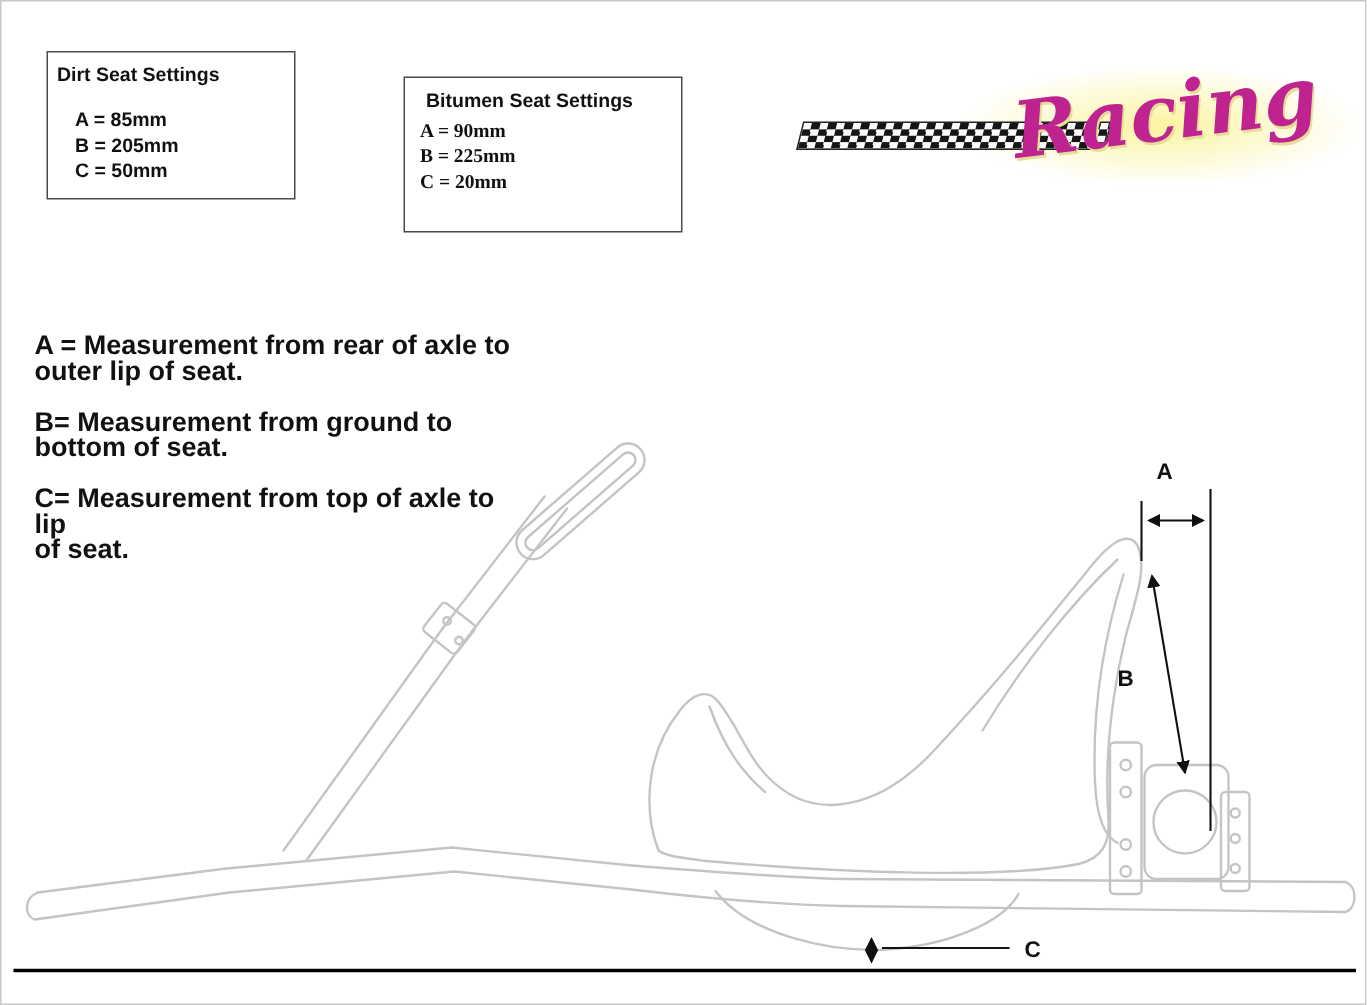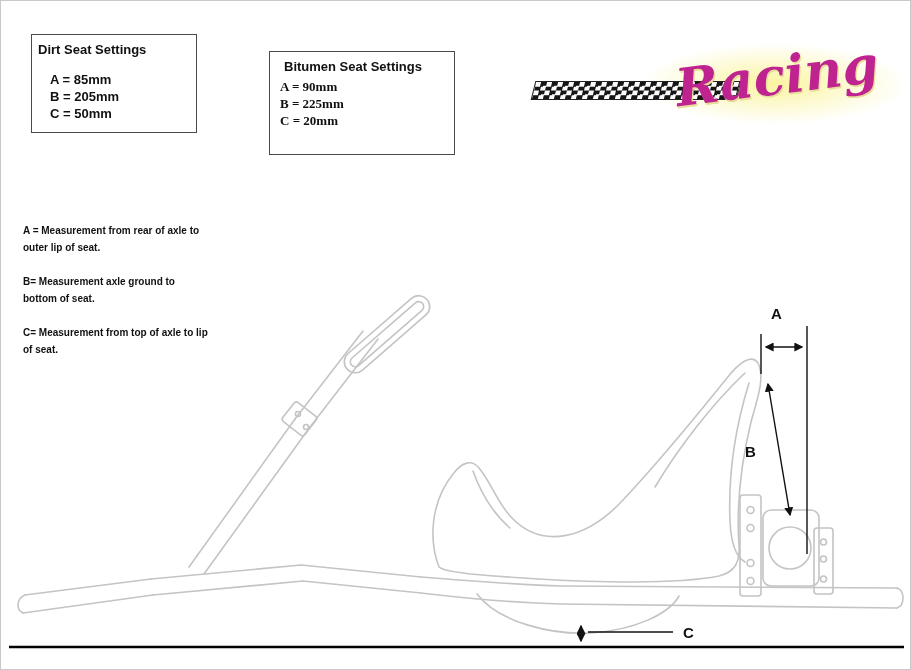--- a/index.html
+++ b/index.html
@@ -10,21 +10,21 @@
   }
   
   .settings-box{position:absolute;border:1px solid #4a4a4a;background:#fff;font-weight:bold;font-size:13px;}
   .box1{left:30px;top:33px;width:164px;height:97px;}
   .box2{left:268px;top:50px;width:184px;height:102px;}
   .box-title{margin:7px 8px 14px 6px;font-size:13px;}
   .box2 .box-title{margin-left:14px;margin-bottom:4px;}
   .box-lines{margin:0 0 6px 18px;line-height:17px;}
   .box2 .box-lines{margin-left:10px;font-family:Liberation Serif, serif;}
   
-  .legend{position:absolute;left:22px;top:221px;width:320px;font-weight:bold;font-size:10px;line-height:17px;}
+  .legend{position:absolute;left:22px;top:221px;width:320px;font-weight:bold;font-size:18px;line-height:17px;}
   .legend-item{margin-bottom:17px;}
   
   .logo{position:absolute;left:528px;top:28px;width:380px;height:100px;}
   .logo-glow{position:absolute;left:110px;top:14px;width:270px;height:82px;
     background:radial-gradient(ellipse at center,rgba(250,243,150,0.9) 0%,rgba(250,243,150,0) 70%);}
   .logo-row{position:absolute;left:6px;top:2px;display:flex;align-items:center;}
   .checker-block{width:46px;height:33px;flex:0 0 auto;transform:skewX(-14deg);
     background:conic-gradient(#161616 0 25%,#fbfbfb 0 50%,#161616 0 75%,#fbfbfb 0);
     background-size:11.5px 11px;border:1px solid #222;}
   .logo-word{display:flex;transform:scaleX(1.18);transform-origin:left center;margin-left:6px;}
@@ -73,21 +73,21 @@
     <div class="checker-strip"></div>
     <div class="logo-racing">Racing</div>
   </div>
 
   <div class="legend">
     <div class="legend-item">
       <div>A = Measurement from rear of axle to</div>
       <div>outer lip of seat.</div>
     </div>
     <div class="legend-item">
-      <div>B= Measurement axle ground to</div>
+      <div>B= Measurement from ground to</div>
       <div>bottom of seat.</div>
     </div>
     <div class="legend-item">
       <div>C= Measurement from top of axle to lip</div>
       <div>of seat.</div>
     </div>
   </div>
 
   <svg class="diagram-svg" width="911" height="670" viewBox="0 0 911 670">
     <defs>

